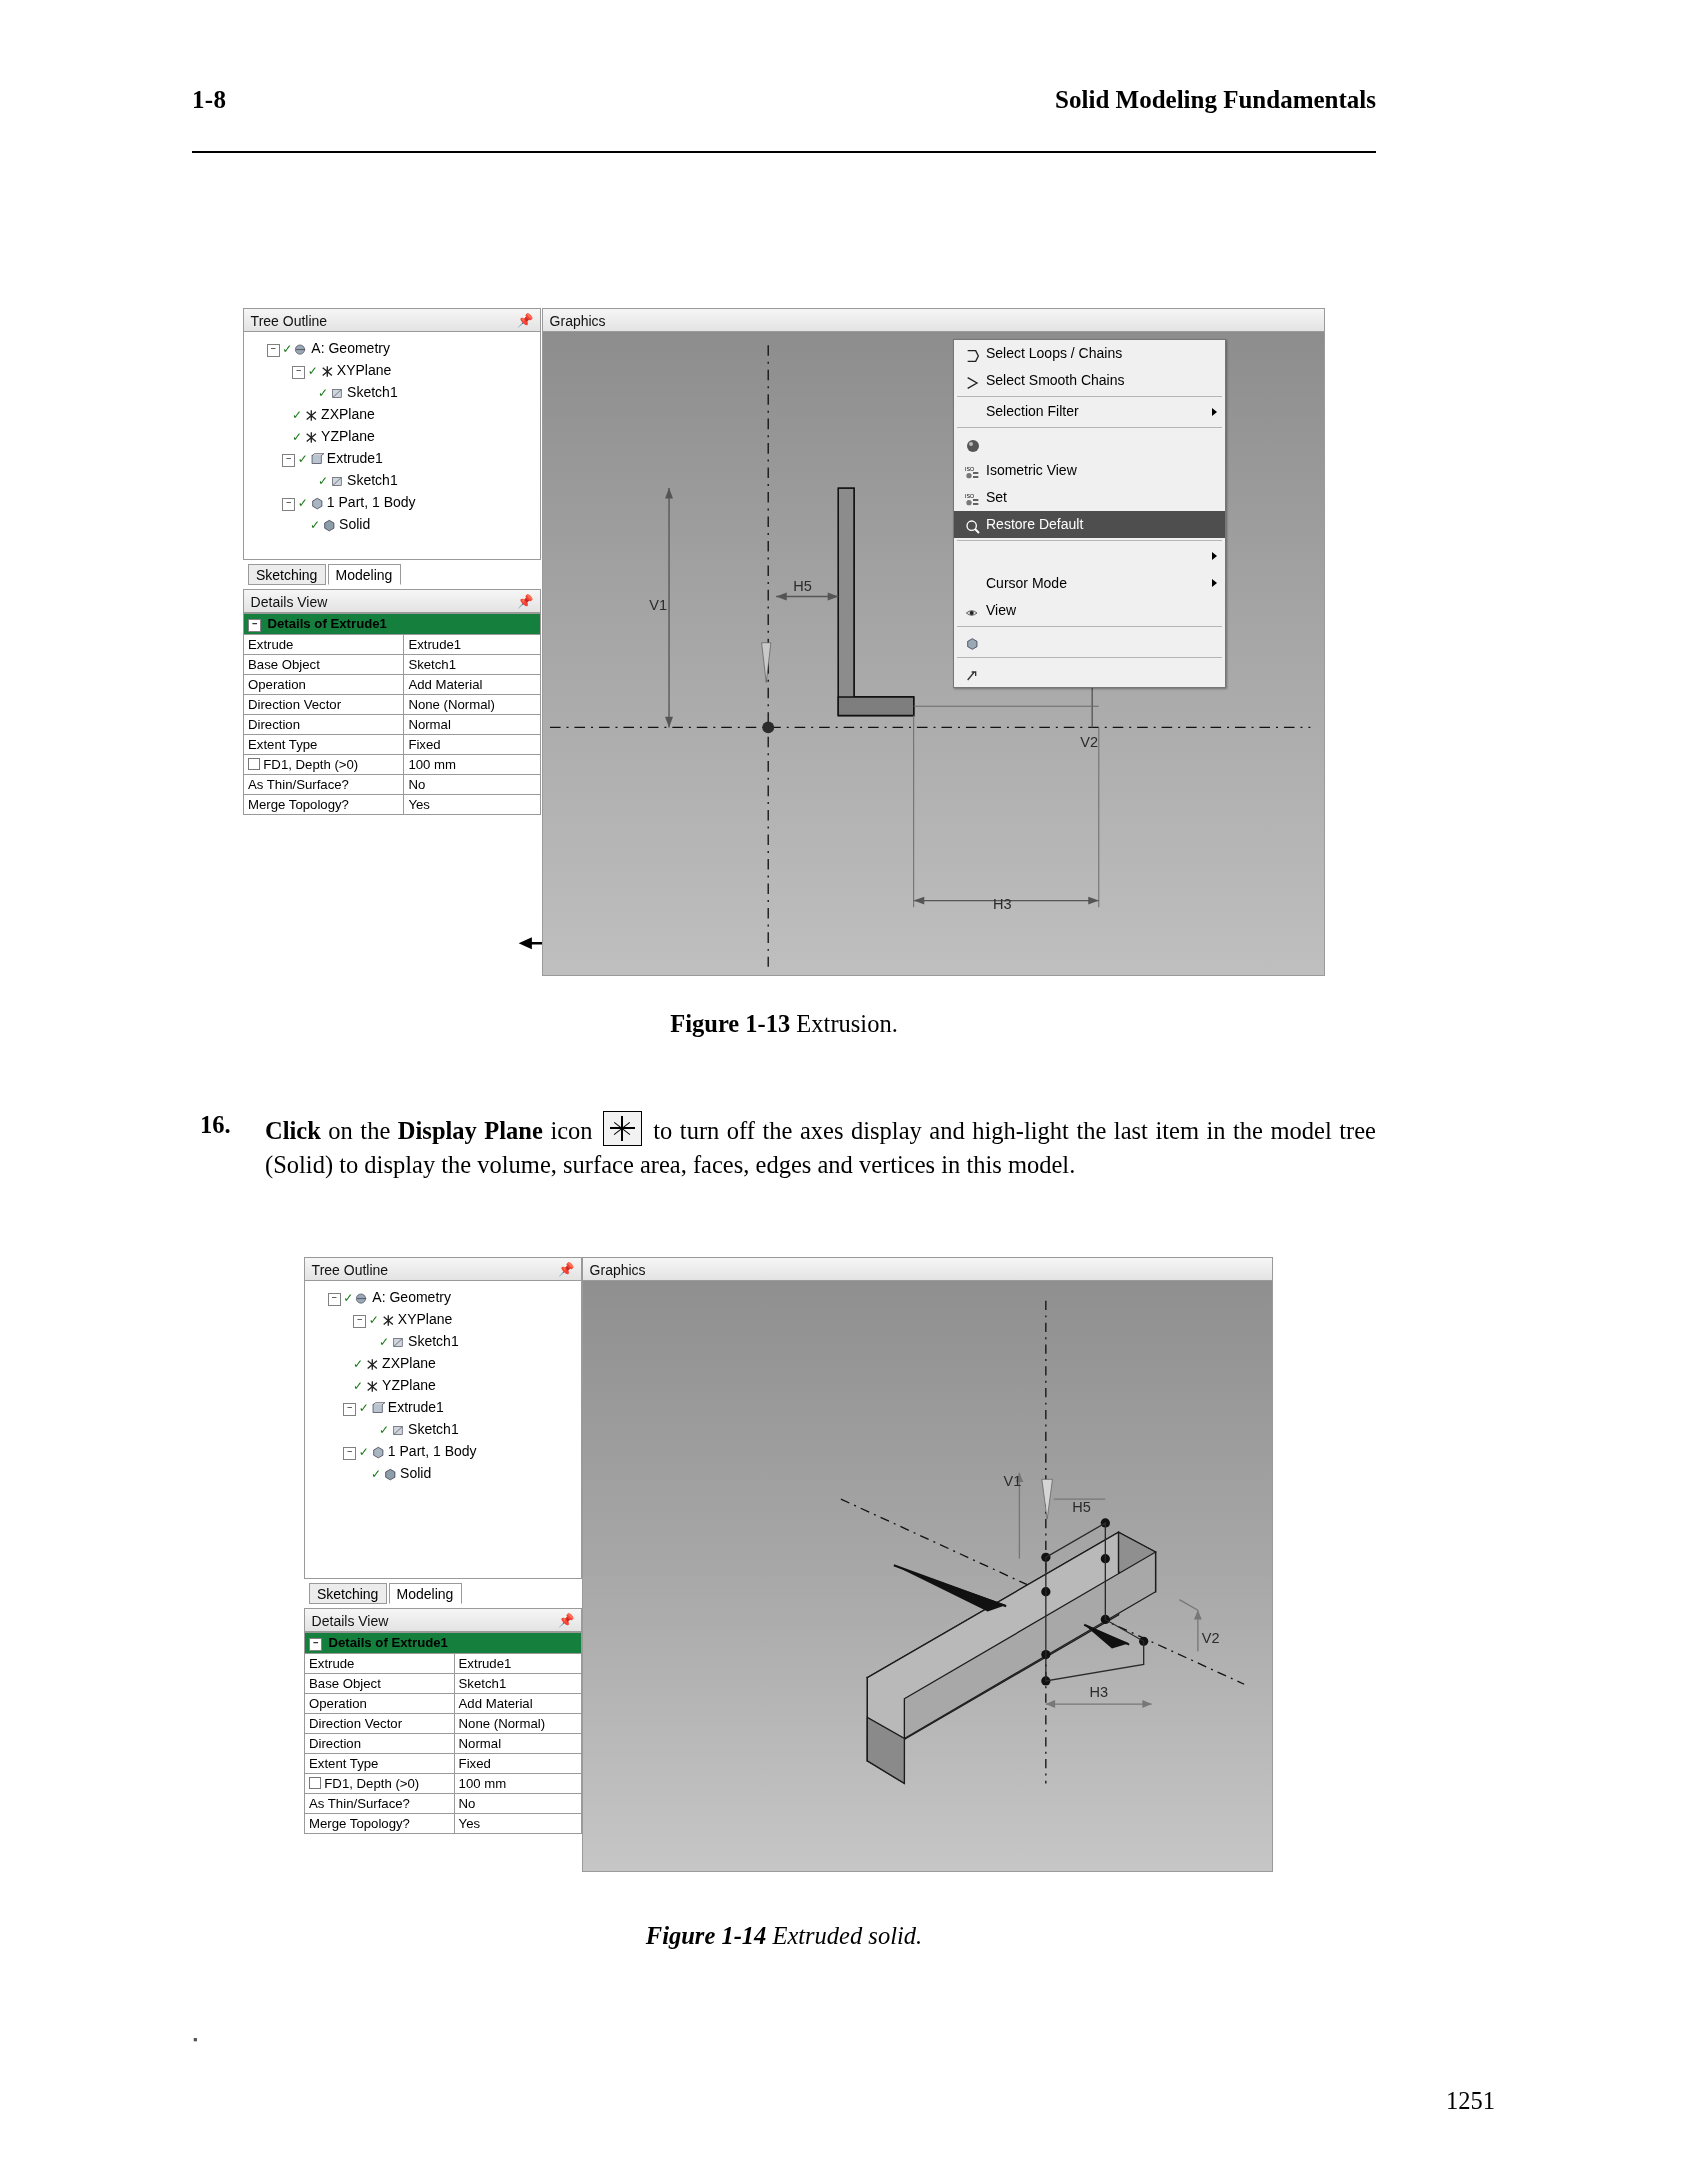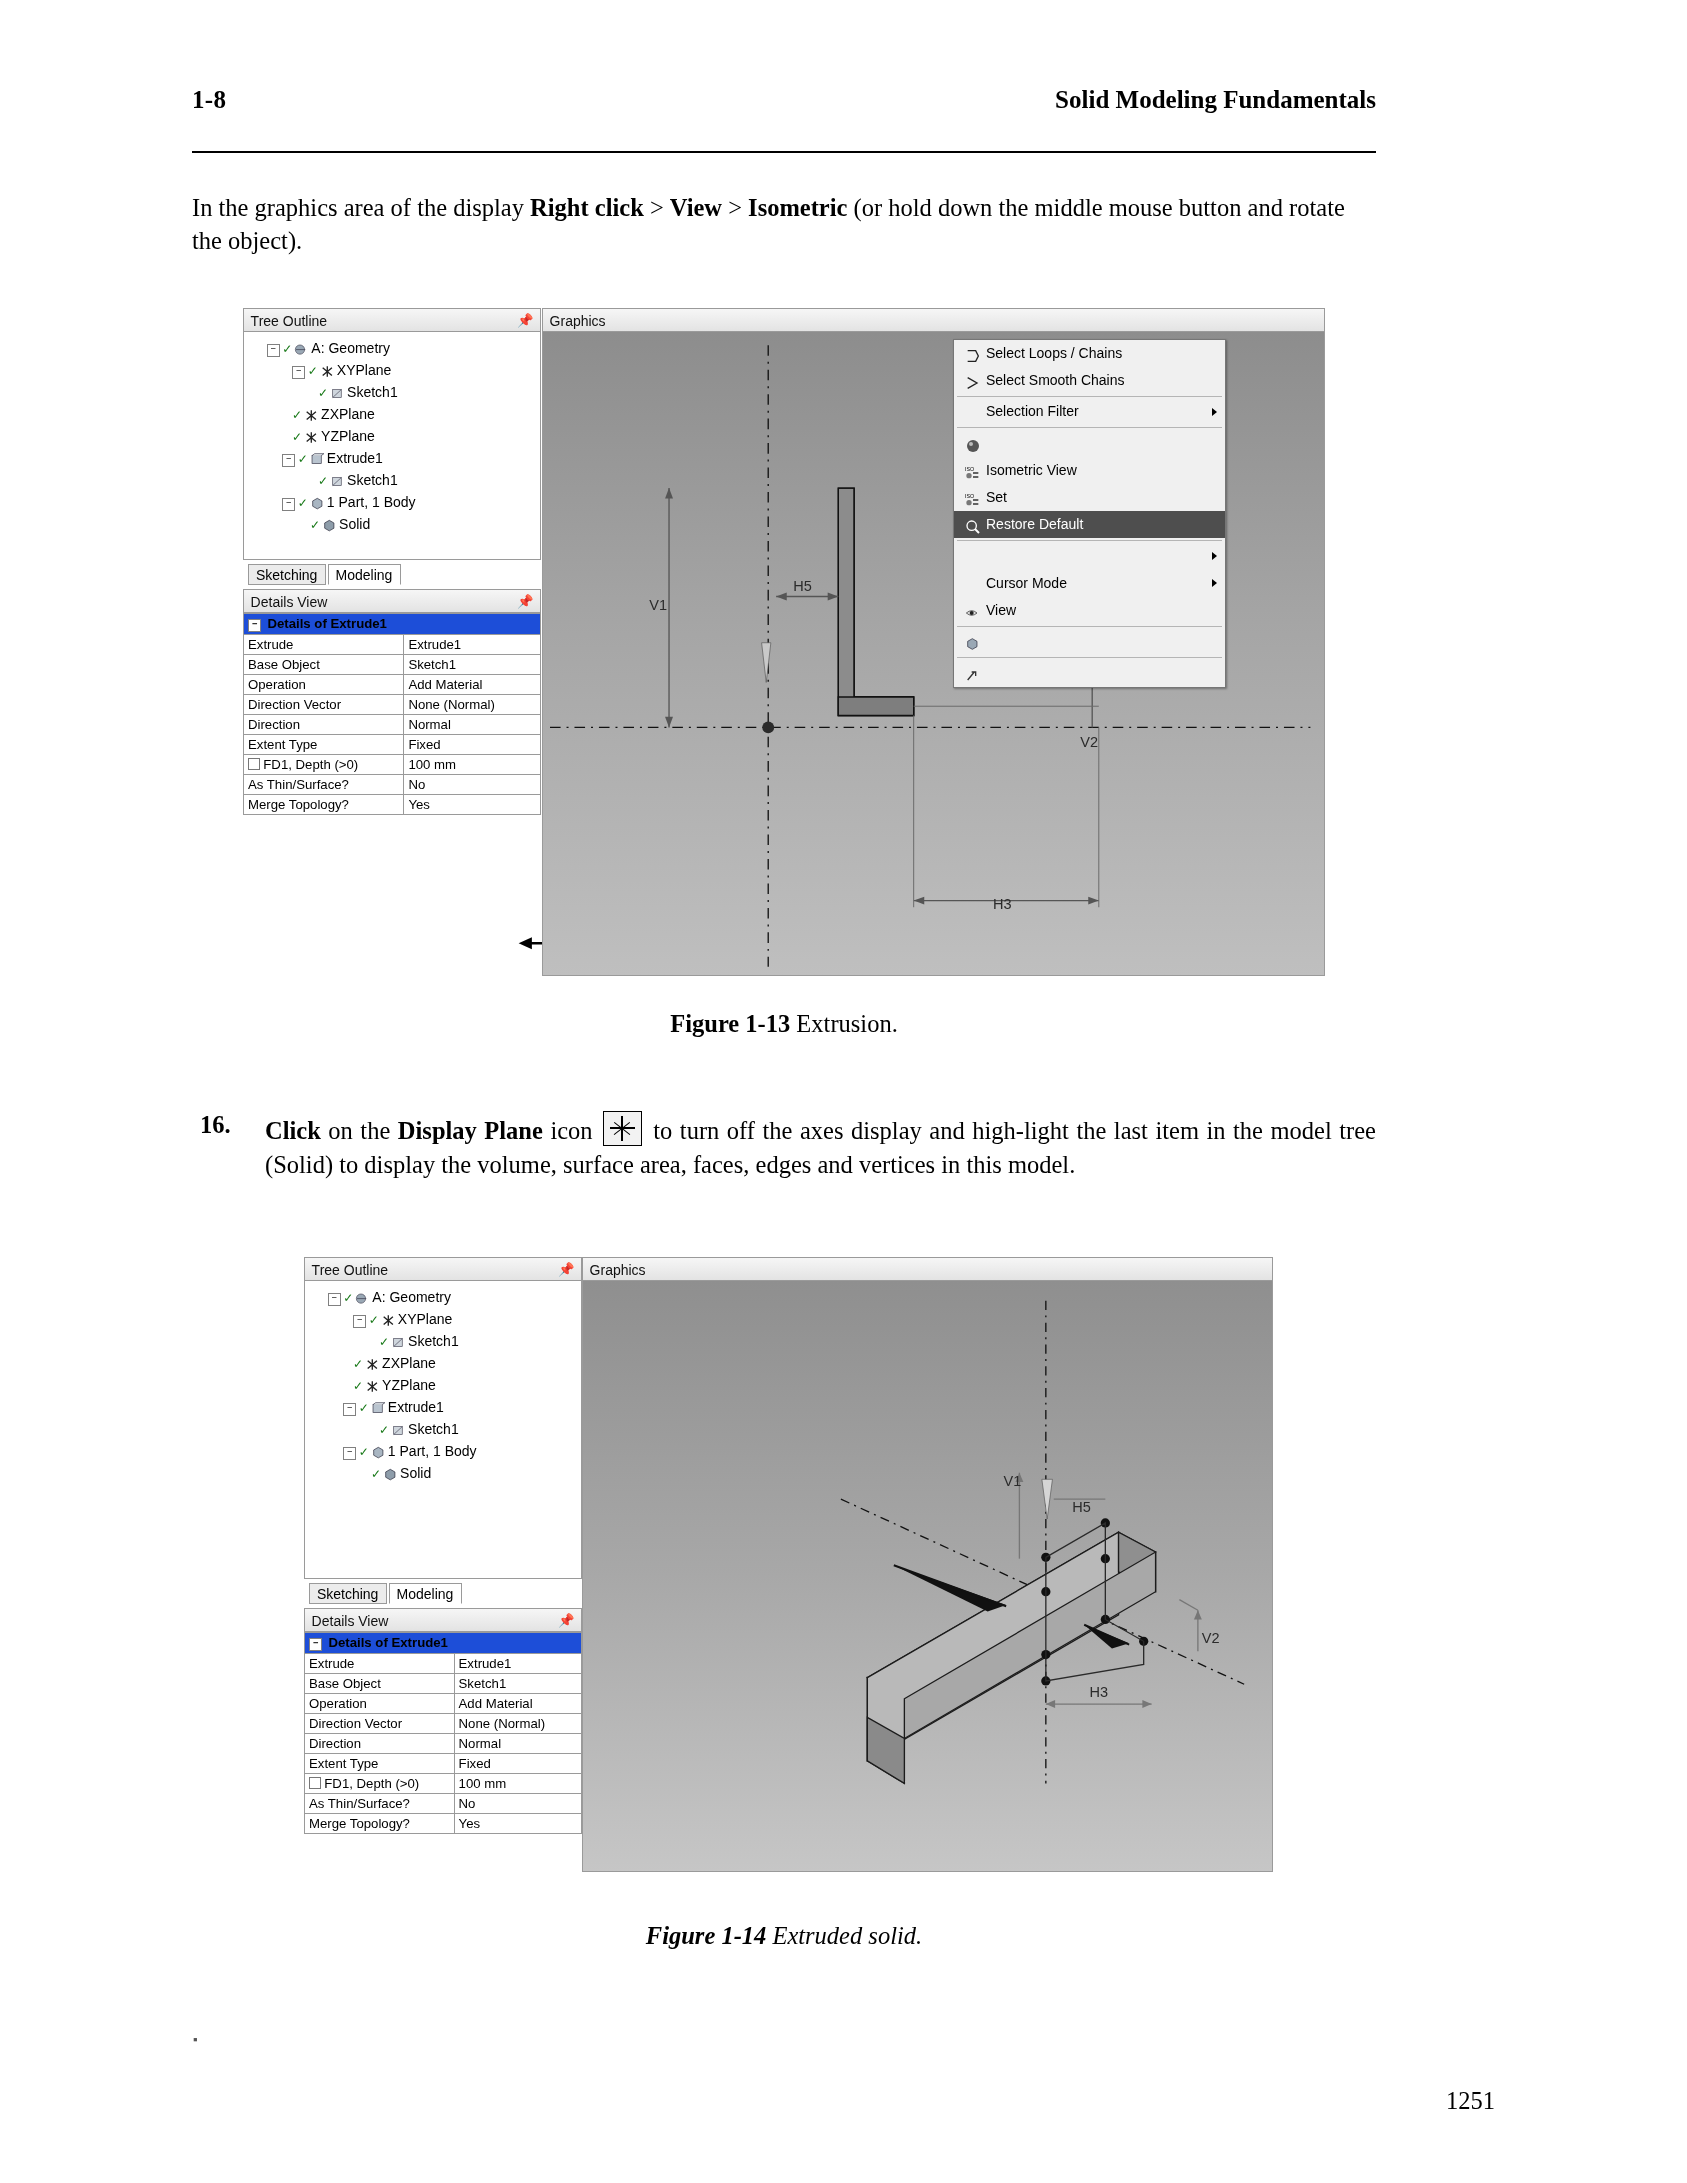--- a/index.html
+++ b/index.html
@@ -254,21 +254,21 @@
   .details-table td {
     border: 0.7px solid #9a9a9a;
     padding: 2px 4px;
     height: 18px;
     box-sizing: border-box;
     white-space: nowrap;
   }
   .details-table td.k { width: 54%; }
   .details-table tr.hdr td {
     font-weight: bold;
-    background: #1d4ed8;
+    background: #15803d;
   }
   .mini-chk {
     display: inline-block;
     width: 10px; height: 10px;
     border: 0.7px solid #777;
     background: #fff;
     vertical-align: -1.3px;
     margin-right: 3.3px;
   }
 
@@ -365,23 +365,20 @@
 <body>
 
 <div class="page">
 
   <div class="header">
     <div class="folio">1-8</div>
     <div class="booktitle">Solid Modeling Fundamentals</div>
   </div>
   <div class="rule"></div>
 
-  <div class="para1">
-    <span>In the graphics area of the display </span><span class="b">Right click</span><span> &gt; </span><span class="b">View</span><span> &gt; </span><span class="b">Isometric</span><span> (or hold down the middle mouse button and rotate the object).</span>
-  </div>
 
   <div class="fig13">
 
     <div class="f13-tree">
       <div class="panel-title">
         <span>Tree Outline</span>
         <span class="pin">📌</span>
       </div>
       <div class="treebox" style="height:228px;padding:5.3px 0 0 0;">
 

